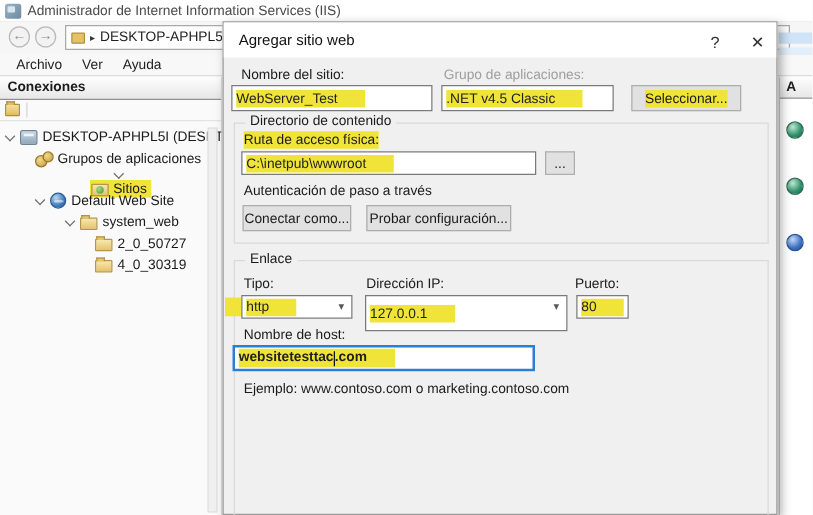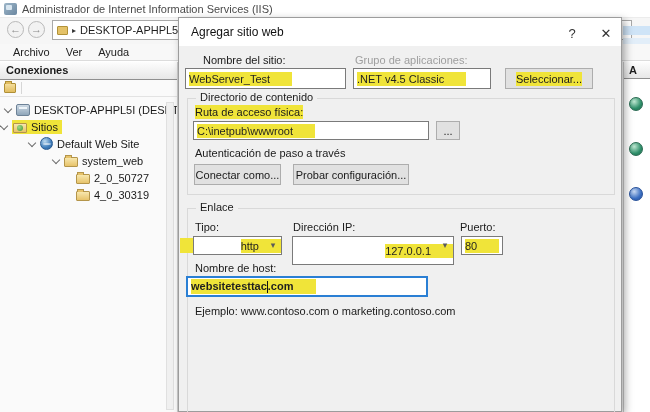--- a/index.html
+++ b/index.html
@@ -73,21 +73,21 @@
 
   .fld-label { position:absolute; color:#1a1a1a; }
   .fld-label.gray { color:#9e9e9e; }
   .txt-input { position:absolute; background:#ffffff; border:1px solid #7a7a7a; display:flex; align-items:center; padding-left:3px; overflow:hidden; white-space:nowrap; }
   .txt-input.focused { border:2px solid #2a7fd4; }
   .hl { background:#f0e439; padding:1px 0; }
   .hl-pad { padding-right:22px; }
   .btn { position:absolute; background:#e1e1e1; border:1px solid #adadad; text-align:center; color:#1a1a1a; font-family:"Liberation Sans",sans-serif; font-size:11px; display:flex; align-items:center; justify-content:center; }
   .groupbox { position:absolute; border:1px solid #d9d9d9; }
   .groupbox-label { position:absolute; top:-8px; left:8px; background:#f0f0f0; padding:0 4px; color:#1a1a1a; }
-  .ddl { position:absolute; background:#ffffff; border:1px solid #7a7a7a; display:flex; align-items:center; padding-left:3px;justify-content:flex-end; }
+  .ddl { position:absolute; background:#ffffff; border:1px solid #7a7a7a; display:flex; align-items:center; padding-left:3px; }
   .ddl .arrow { position:absolute; right:2px; top:2px; width:12px; height:13px; color:#5a5a5a; font-size:9px; text-align:center; line-height:13px; }
   .caret { display:inline-block; width:1px; height:12px; background:#111; vertical-align:middle; }
   .static-txt { position:absolute; color:#1a1a1a; }
   .pre-hl { position:absolute; background:#f0e439; }
 </style>
 </head>
 <body>
 
 <div class="titlebar">
   <div class="app-icon"></div>
@@ -117,21 +117,26 @@
   <div class="panel-toolbar">
     <div class="tb-folder-icon"></div>
     <div class="tb-sep"></div>
   </div>
   <div class="tree" id="tree">
       <div class="tree-row" style="padding-left: 4px;">
         <span class="chev"></span>
         <span class="t-icon i-server"></span>
         <span class="t-label">DESKTOP-APHPL5I (DESKTOP</span>
       </div>
-      <div class="tree-row" style="">
+      <div class="tree-row" style="padding-left: 16px;">
+        <span class="chev none"></span>
+        <span class="t-icon i-apppools"></span>
+        <span class="t-label">Grupos de aplicaciones</span>
+      </div>
+      <div class="tree-row" style="padding-left: 16px; flex-direction: column;">
         <span class="chev"></span>
         <span class="hl-wrap">
           <span class="t-icon i-sites"></span>
           <span class="t-label">Sitios</span>
         </span>
       </div>
       <div class="tree-row" style="padding-left: 28px;">
         <span class="chev"></span>
         <span class="t-icon i-globe"></span>
         <span class="t-label">Default Web Site</span>
@@ -164,21 +169,21 @@
     </div>
 </div>
 
 <div class="dialog">
   <div class="dlg-titlebar">
     <span class="dlg-title">Agregar sitio web</span>
   </div>
   <button class="dlg-help">?</button>
   <button class="dlg-close">✕</button>
 
-  <span class="fld-label" style="left:24px; top:36px;">Nombre del sitio:</span>
+  <span class="fld-label" style="left:14px; top:36px;">Nombre del sitio:</span>
   <span class="fld-label gray" style="left:176px; top:36px;">Grupo de aplicaciones:</span>
 
   <div class="txt-input" style="left:6px; top:50px; width:161px; height:21px;">
     <span class="hl hl-pad">WebServer_Test</span>
   </div>
   <div class="txt-input" style="left:174px; top:50px; width:138px; height:21px;">
     <span class="hl hl-pad">.NET v4.5 Classic</span>
   </div>
   <div class="btn" style="left:326px; top:50px; width:88px; height:21px;">
     <span class="hl">Seleccionar...</span>

